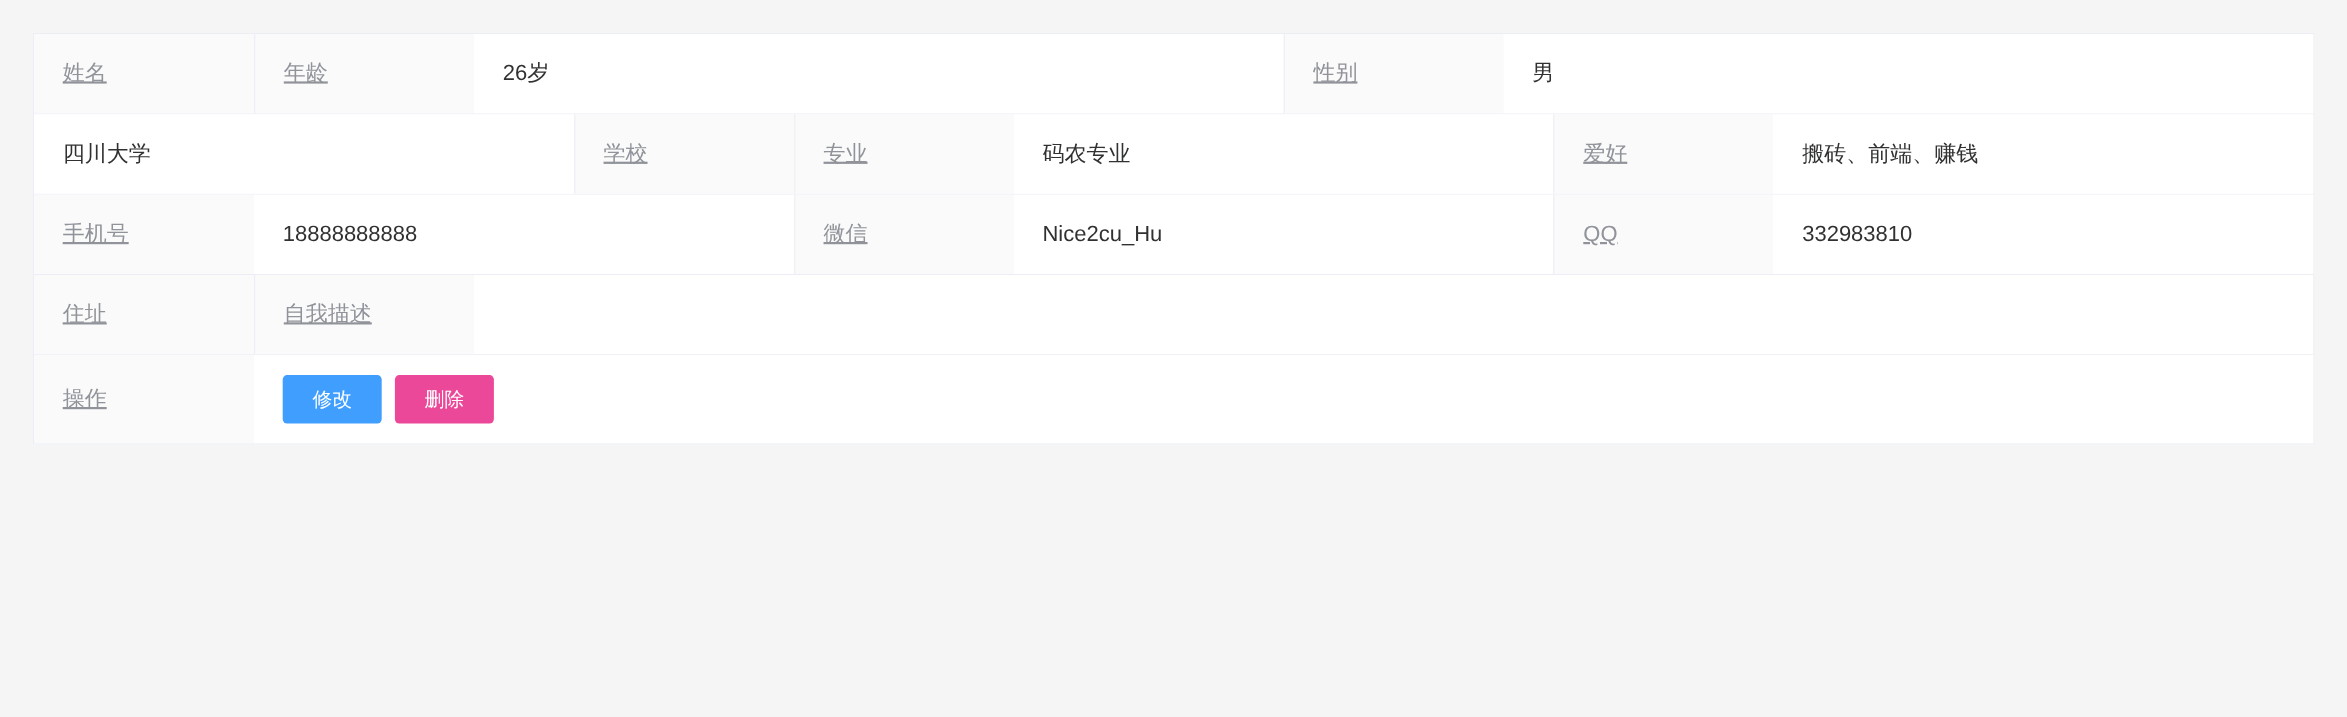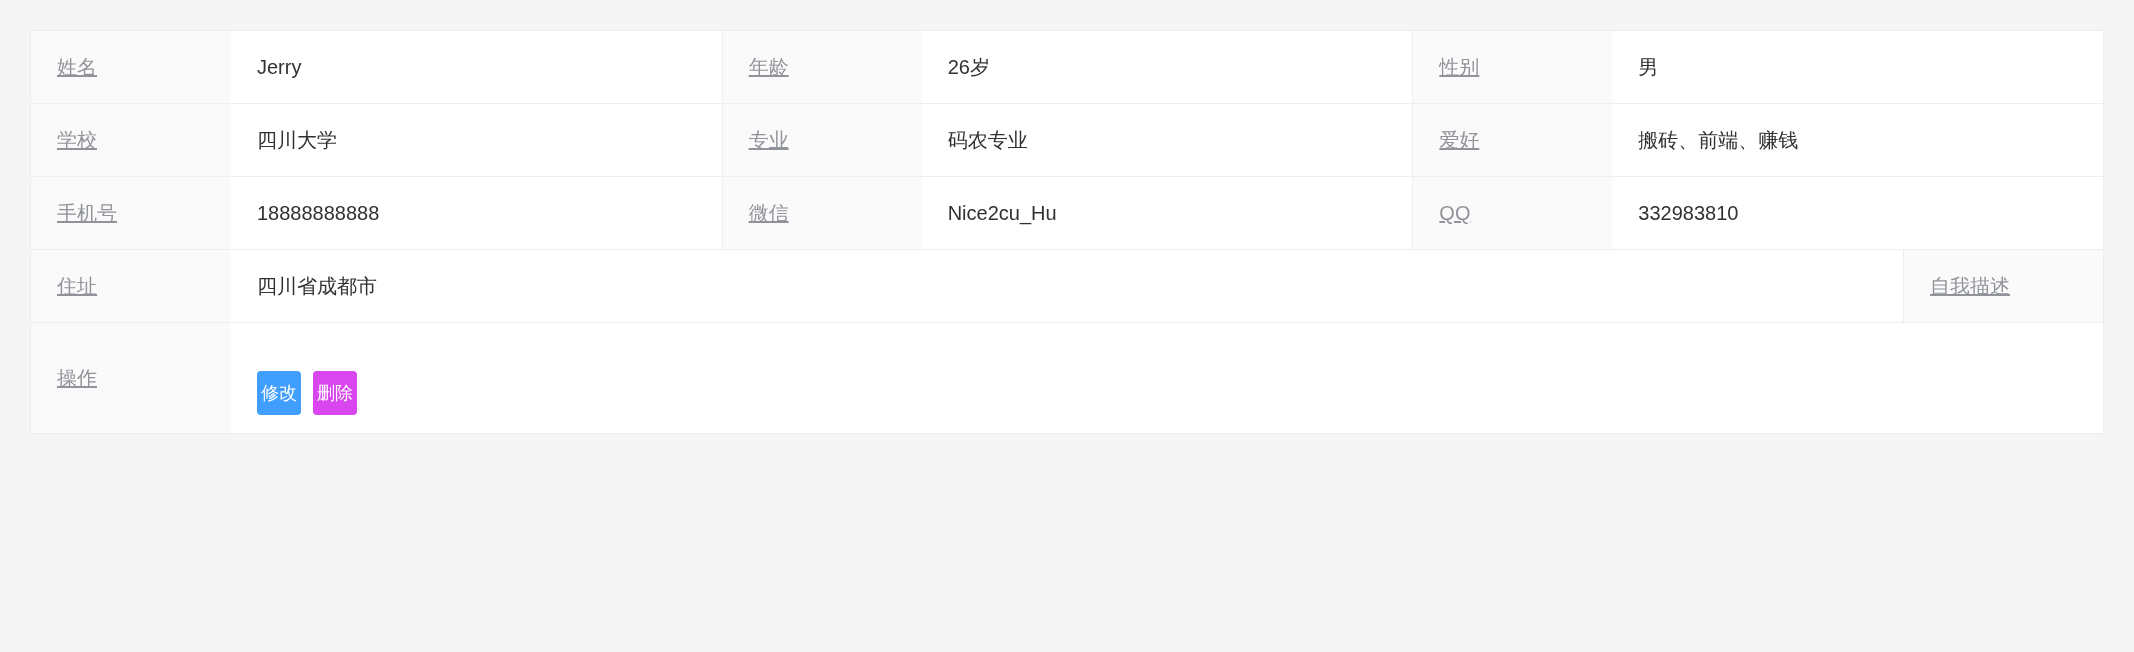--- a/index.html
+++ b/index.html
@@ -36,68 +36,65 @@
     .label:first-child { border-left: none; }
     .value {
       flex: 1;
       color: #303133;
       background: #fff;
     }
     .value.wide { flex: 3; }
     .action-row .value { background: #fff; }
     .btn {
       display: inline-block;
-      padding: 10px 4px;
+      padding: 10px 27px;
       border-radius: 4px;
       font-size: 18px;
       color: #fff;
       border: none;
       cursor: pointer;
       margin-right: 12px;
-      margin-top: 30px;
     }
     .btn-primary { background: #409eff; }
-    .btn-danger { background: #d946ef; }
+    .btn-danger { background: #ec4899; }
     .multiline { line-height: 1.9; }
   </style>
 </head>
 <body>
 
 <div class="container">
 
   <div class="row">
     <div class="cell label">姓名</div>
-    <div class="cell value">Jerry</div>
     <div class="cell label">年龄</div>
     <div class="cell value">26岁</div>
     <div class="cell label">性别</div>
     <div class="cell value">男</div>
   </div>
 
   <div class="row">
+    <div class="cell value">四川大学</div>
     <div class="cell label">学校</div>
-    <div class="cell value">四川大学</div>
     <div class="cell label">专业</div>
     <div class="cell value">码农专业</div>
     <div class="cell label">爱好</div>
     <div class="cell value">搬砖、前端、赚钱</div>
   </div>
 
   <div class="row">
     <div class="cell label">手机号</div>
     <div class="cell value">18888888888</div>
     <div class="cell label">微信</div>
     <div class="cell value">Nice2cu_Hu</div>
     <div class="cell label">QQ</div>
     <div class="cell value">332983810</div>
   </div>
 
   <div class="row">
     <div class="cell label">住址</div>
-    <div class="cell value">四川省成都市</div>
     <div class="cell label">自我描述</div>
   </div>
 
   <div class="row action-row">
     <div class="cell label">操作</div>
     <div class="cell value" style="flex: 0 0 auto; width: calc(100% - 200px);">
       <button class="btn btn-primary">修改</button>
       <button class="btn btn-danger">删除</button>
     </div>
   </div>

